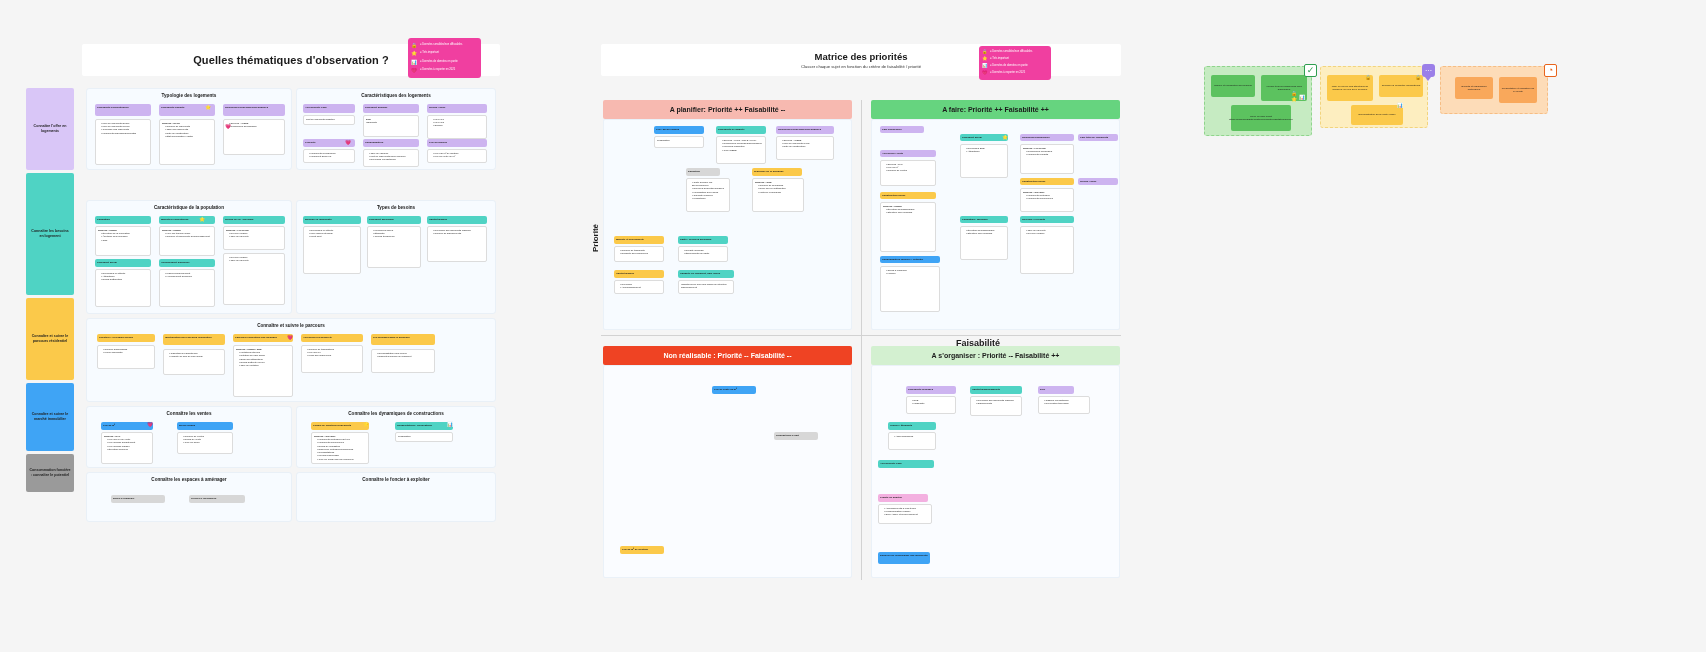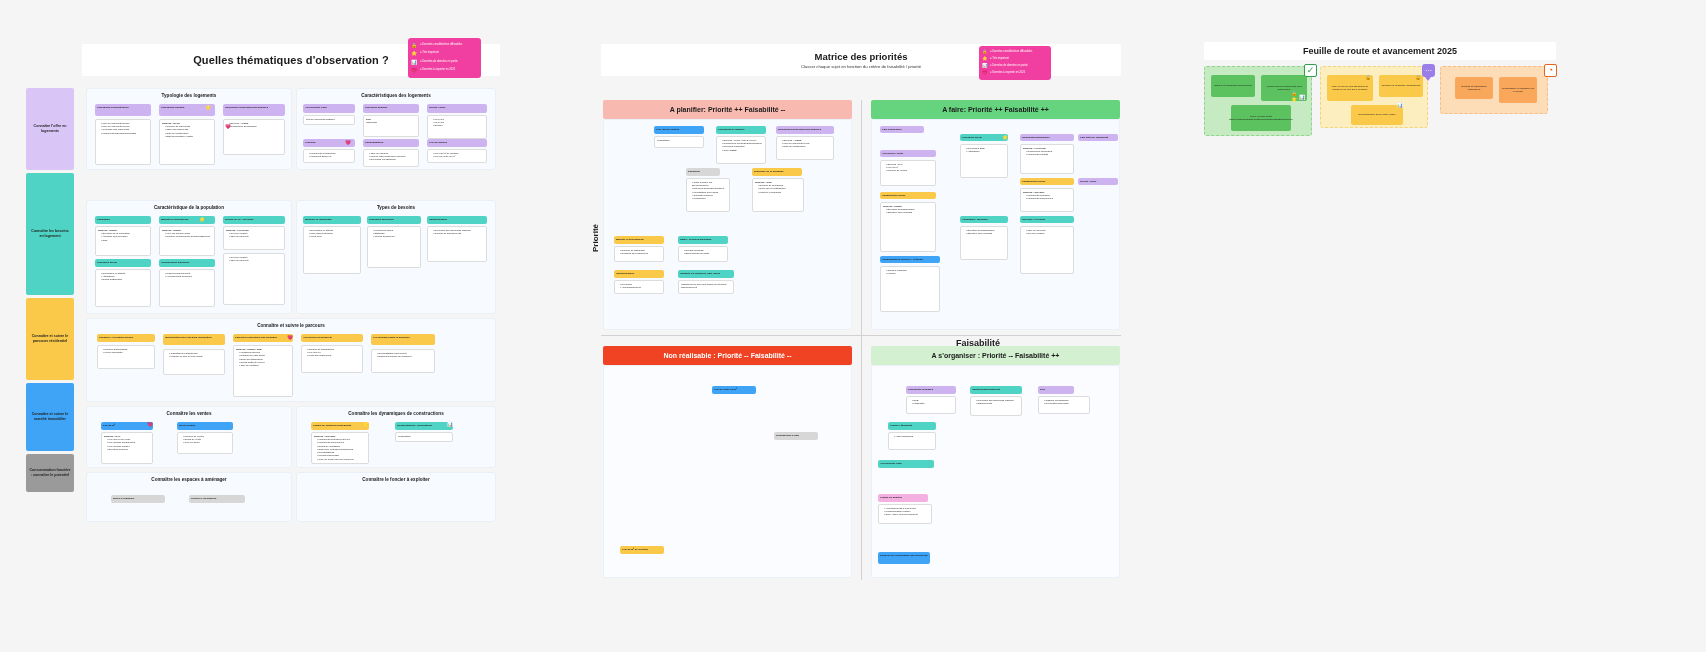--- a/index.html
+++ b/index.html
@@ -761,23 +761,20 @@
         <span class="nt-title">Friches à reconquérir</span>
         </div>
     </div>
 
     <div class="panel" style="left:214px;top:428px;width:200px;height:50px;">
       <div class="panel-title">Connaître le foncier à exploiter</div>
     </div>
   </div>
 
   <div class="frame" id="roadmap">
-    <div class="rd-header">
-      <div class="frame-title">Feuille de route et avancement 2025</div>
-    </div>
 
     <div class="rd-col" style="left:0px;width:108px;height:70px;background:#c6ebc2;border:1px dashed #8fd48c;">
       <div class="rd-note" style="left:6px;top:8px;width:44px;height:22px;background:#5cc25f;">
         <span>Rappel et priorisation des besoins</span>
         </div>
       <div class="rd-note" style="left:56px;top:8px;width:46px;height:26px;background:#5cc25f;">
         <span>Vérifier tous les ressources déjà disponibles</span>
         </div>
       <div class="rd-note" style="left:26px;top:38px;width:60px;height:26px;background:#5cc25f;">
         <span>Créer la page projet https://www.geodigital.fr/interoperabilite/habitat/connexion</span>

